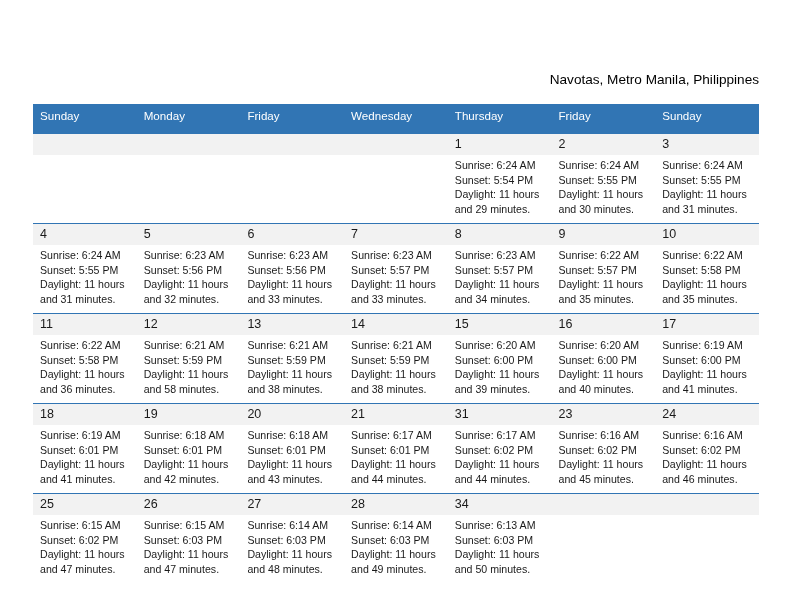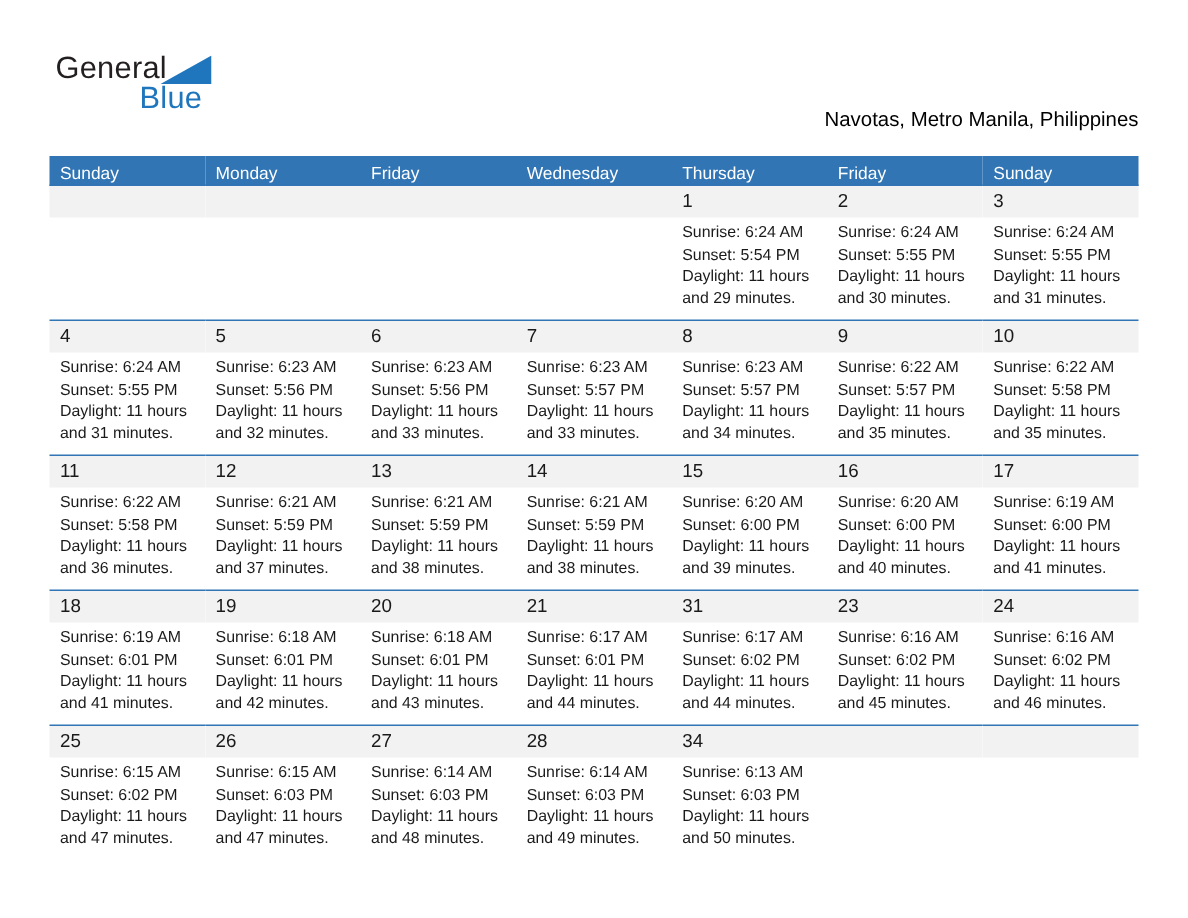--- a/index.html
+++ b/index.html
@@ -88,21 +88,21 @@
     width: 726px;
     border-collapse: collapse;
     table-layout: fixed;
   }
   .cal th {
     background: #3175b4;
     color: #ffffff;
     font-size: 11.6px;
     font-weight: normal;
     text-align: left;
-    padding: 5px 0 1px 7px;
+    padding: 5px 0 11px 7px;
     height: 12px;
     box-sizing: border-box;
   }
   .cal td {
     vertical-align: top;
     padding: 0;
     border-top: 1.3px solid #3175b4;
     height: 90px;
     box-sizing: border-box;
     background: #ffffff;
@@ -130,27 +130,20 @@
   }
   .info div { white-space: nowrap; }
 </style>
 </head>
 <body>
 
 <div class="page">
 
   <div class="top">
 
-    <div class="logo">
-      <span class="logo-general">General</span>
-      <svg class="logo-tri" viewBox="0 0 34 19">
-        <polygon points="0,19 34,19 34,0" fill="#1f76bc"></polygon>
-      </svg>
-      <span class="logo-blue">Blue</span>
-    </div>
 
     <div class="subtitle">Navotas, Metro Manila, Philippines</div>
   </div>
 
   <table class="cal">
     <thead>
       <tr>
         <th>Sunday</th>
         <th>Monday</th>
         <th>Friday</th>
@@ -276,21 +269,21 @@
               <div>Daylight: 11 hours</div>
               <div>and 36 minutes.</div>
             </div>
           </td>
           <td>
             <span class="daynum">12</span>
             <div class="info">
               <div>Sunrise: 6:21 AM</div>
               <div>Sunset: 5:59 PM</div>
               <div>Daylight: 11 hours</div>
-              <div>and 37 minutes.</div>
+              <div>and 58 minutes.</div>
             </div>
           </td>
           <td>
             <span class="daynum">13</span>
             <div class="info">
               <div>Sunrise: 6:21 AM</div>
               <div>Sunset: 5:59 PM</div>
               <div>Daylight: 11 hours</div>
               <div>and 38 minutes.</div>
             </div>

